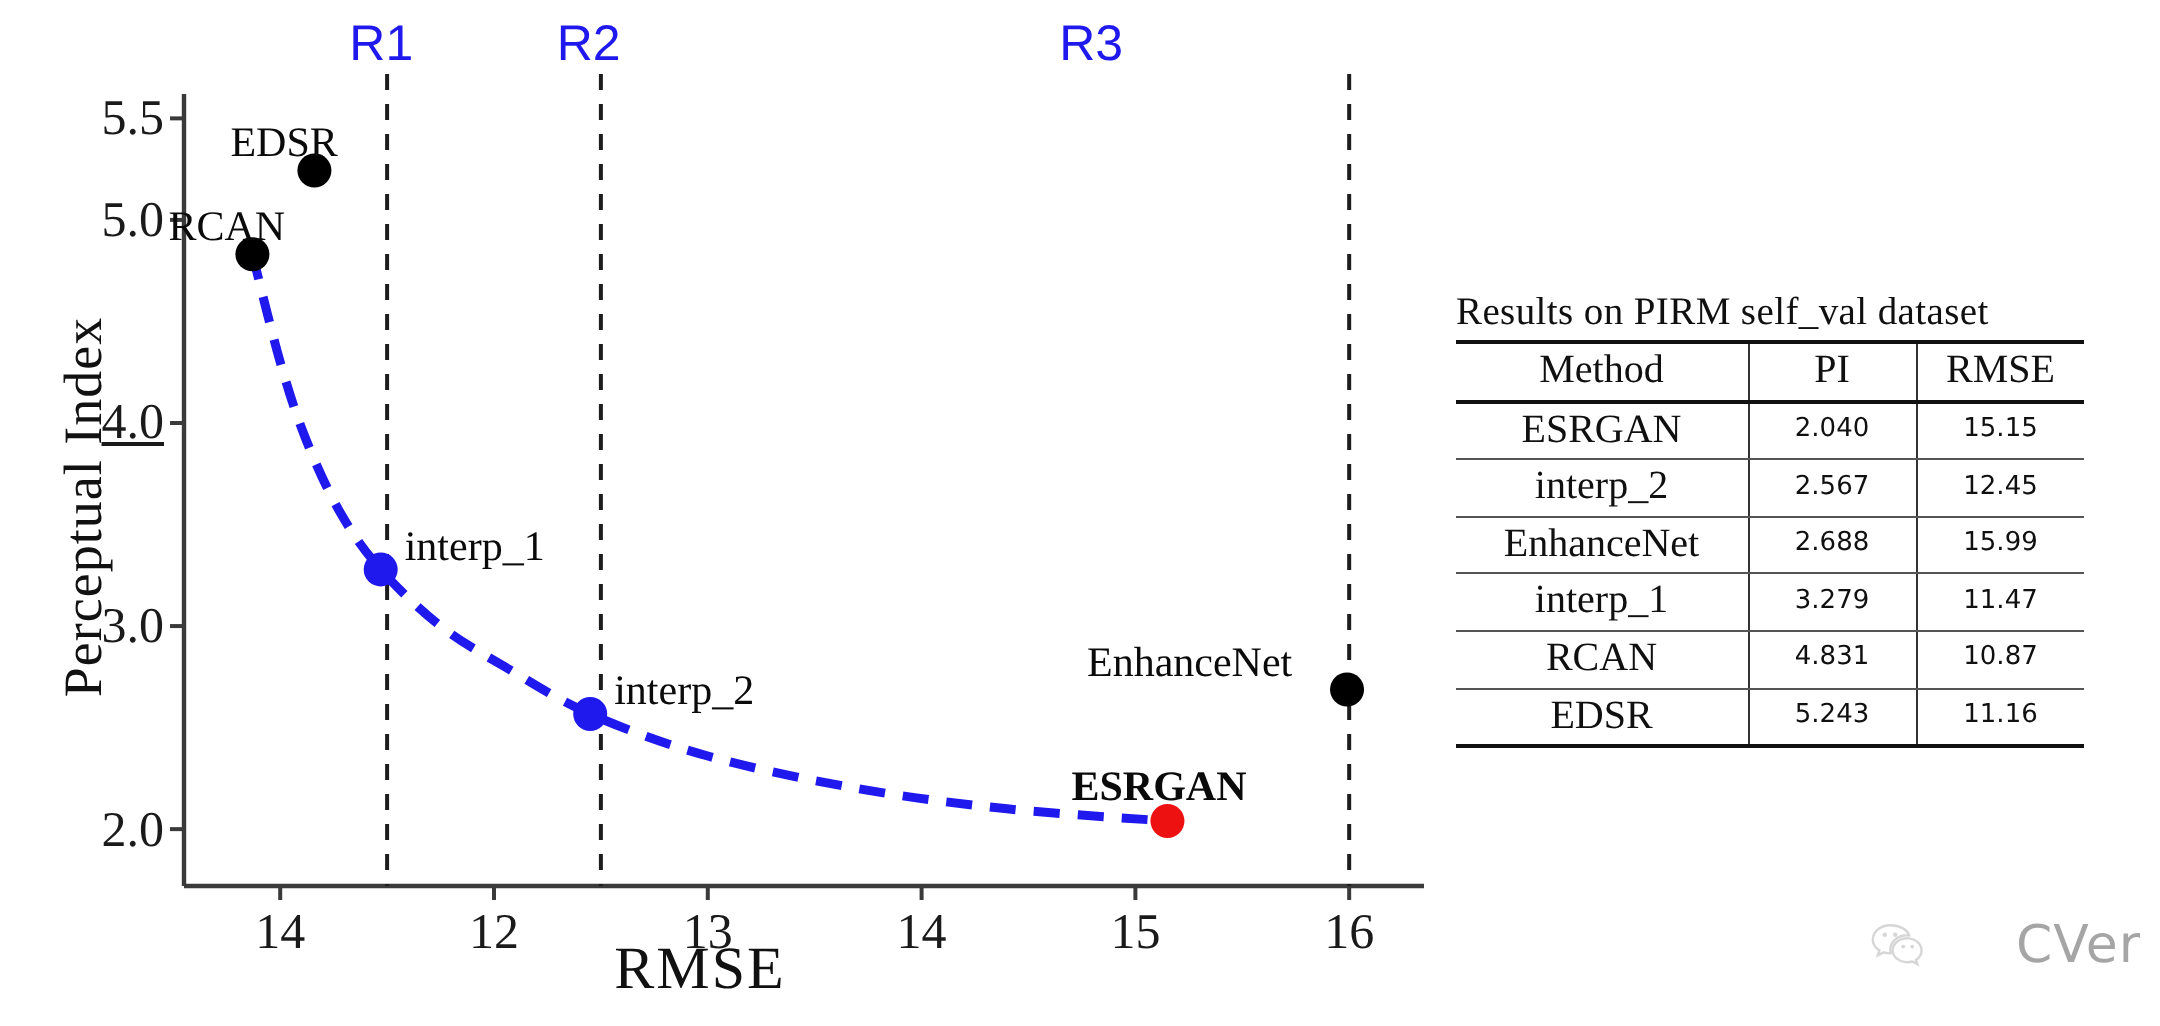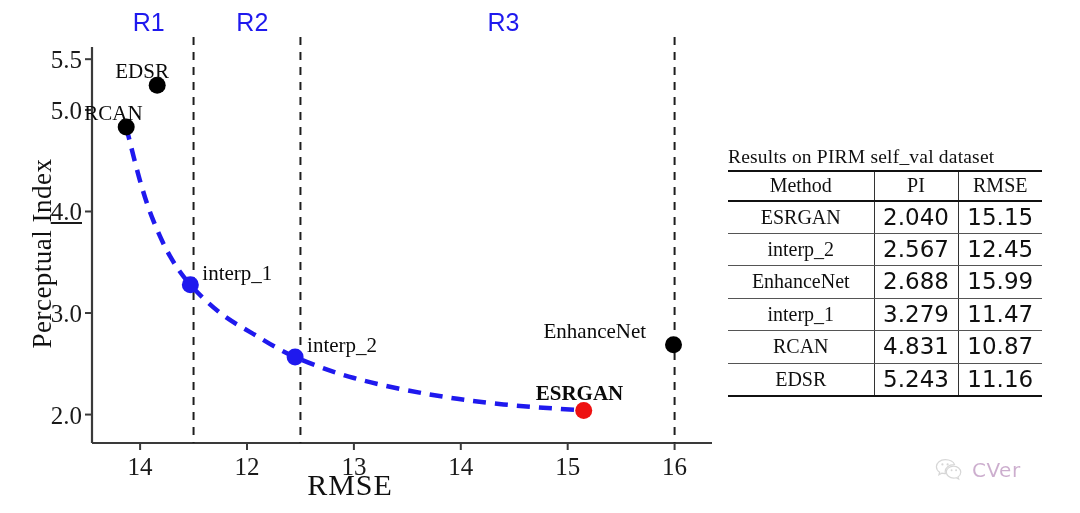--- a/index.html
+++ b/index.html
@@ -67,20 +67,21 @@
   }
 
   .region-label {
     position: absolute;
     font-family: "Liberation Sans", sans-serif;
     font-size: 25px;
     font-weight: 400;
     color: #1f19ee;
     white-space: nowrap;
     transform: translateX(-50%);
+    margin-left: 42px;
   }
 
   .point-label {
     position: absolute;
     font-family: "Liberation Serif", serif;
     font-size: 21px;
     color: #0a0a0a;
     white-space: nowrap;
   }
   .point-label.bold { font-weight: bold; }
@@ -128,38 +129,39 @@
   table.results tbody td {
     border-bottom: 1px solid #555;
   }
   table.results tbody tr:last-child td {
     border-bottom: 2px solid #111;
   }
   table.results .vsep-l { border-left: 1px solid #333; }
   .bold-cell { font-weight: bold; }
   .num-cell {
     font-family: "DejaVu Sans", sans-serif;
-    font-size: 23px;
+    font-size: 13px;
   }
 
   
   #watermark {
     position: absolute;
     left: 935px;
     top: 458px;
     display: flex;
     align-items: center;
     gap: 7px;
     opacity: 0.35;
   }
   #watermark .wm-text {
     font-family: "DejaVu Sans", sans-serif;
-    font-size: 20px;
-    color: #701a75;
+    font-size: 26px;
+    color: #000000;
     letter-spacing: 0.5px;
+    margin-left: 36px;
   }
 </style>
 </head>
 <body>
 
 <div id="root">
 
   <div id="chart-panel">
 
     <svg id="chart-svg" width="720" height="513">

